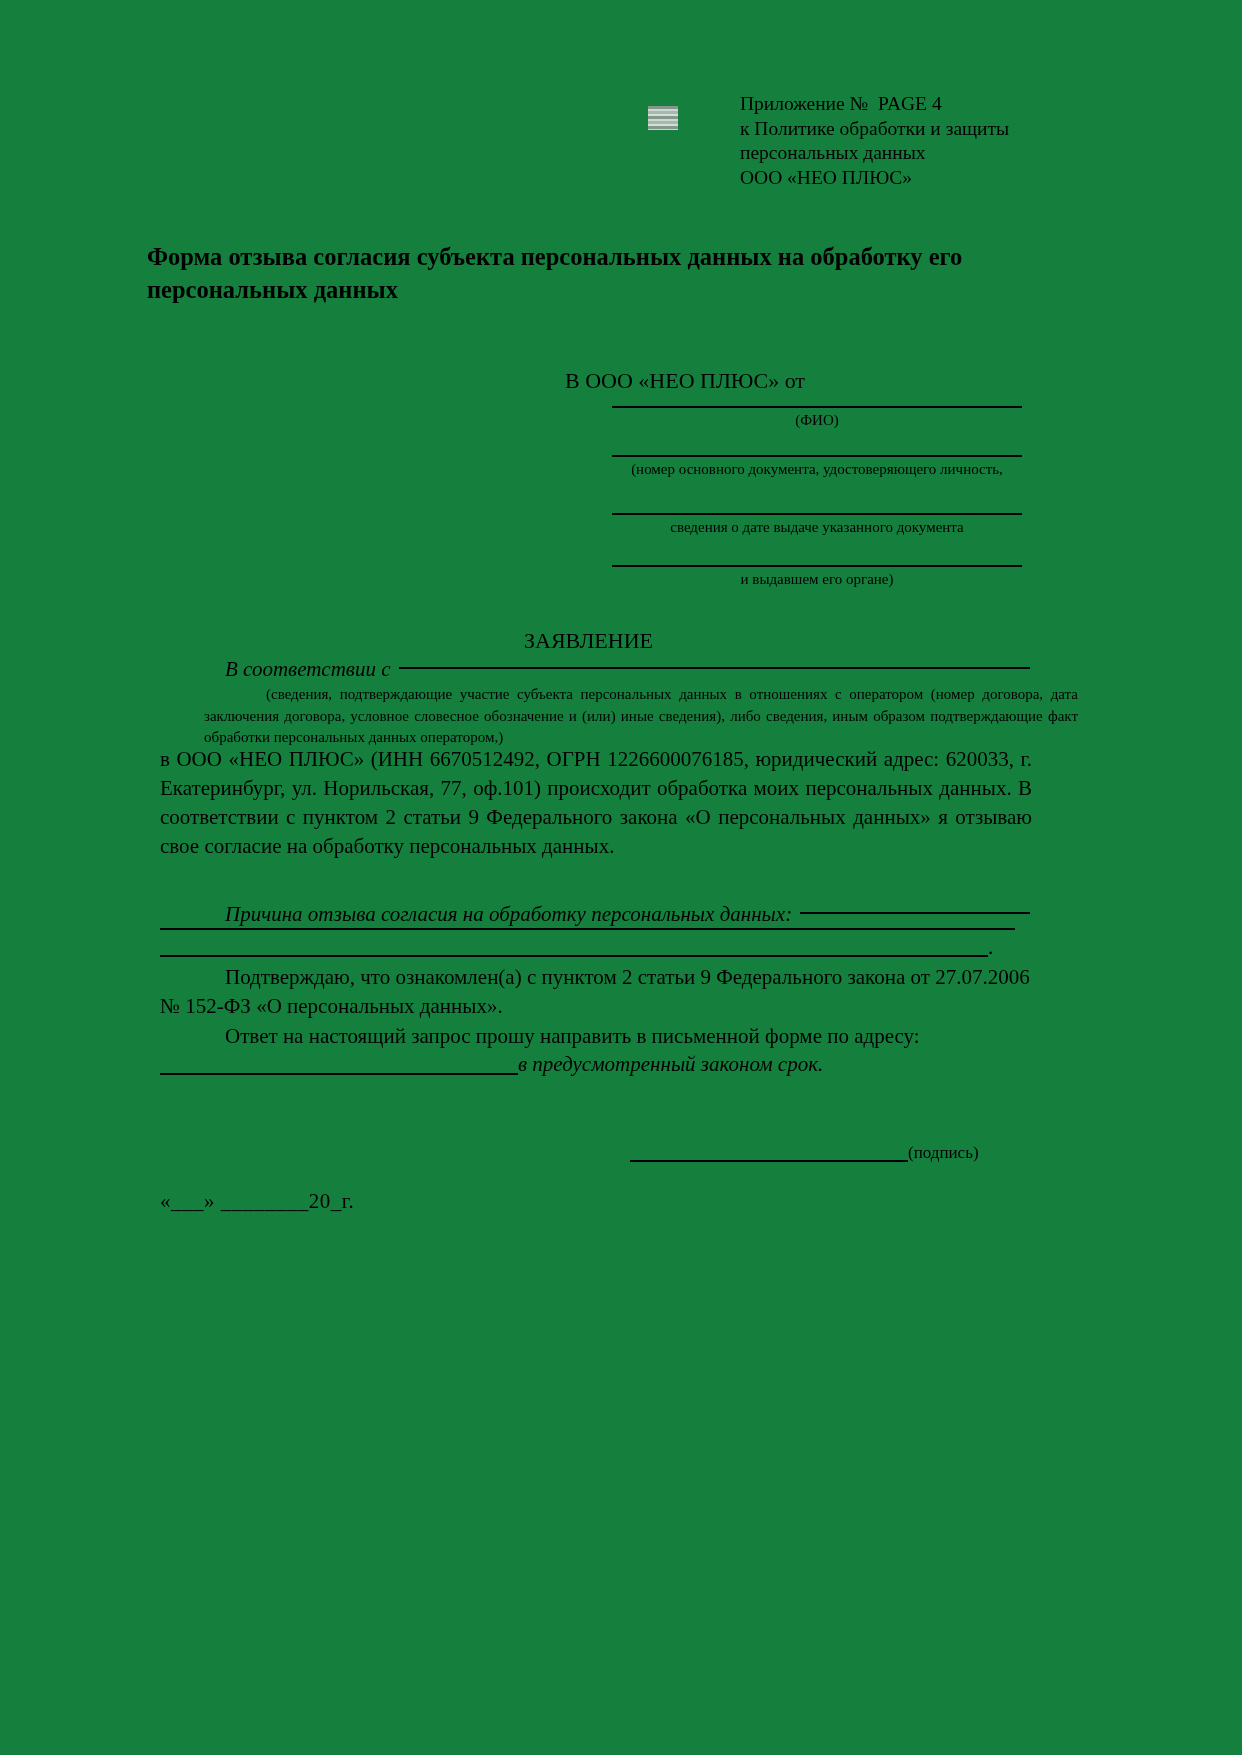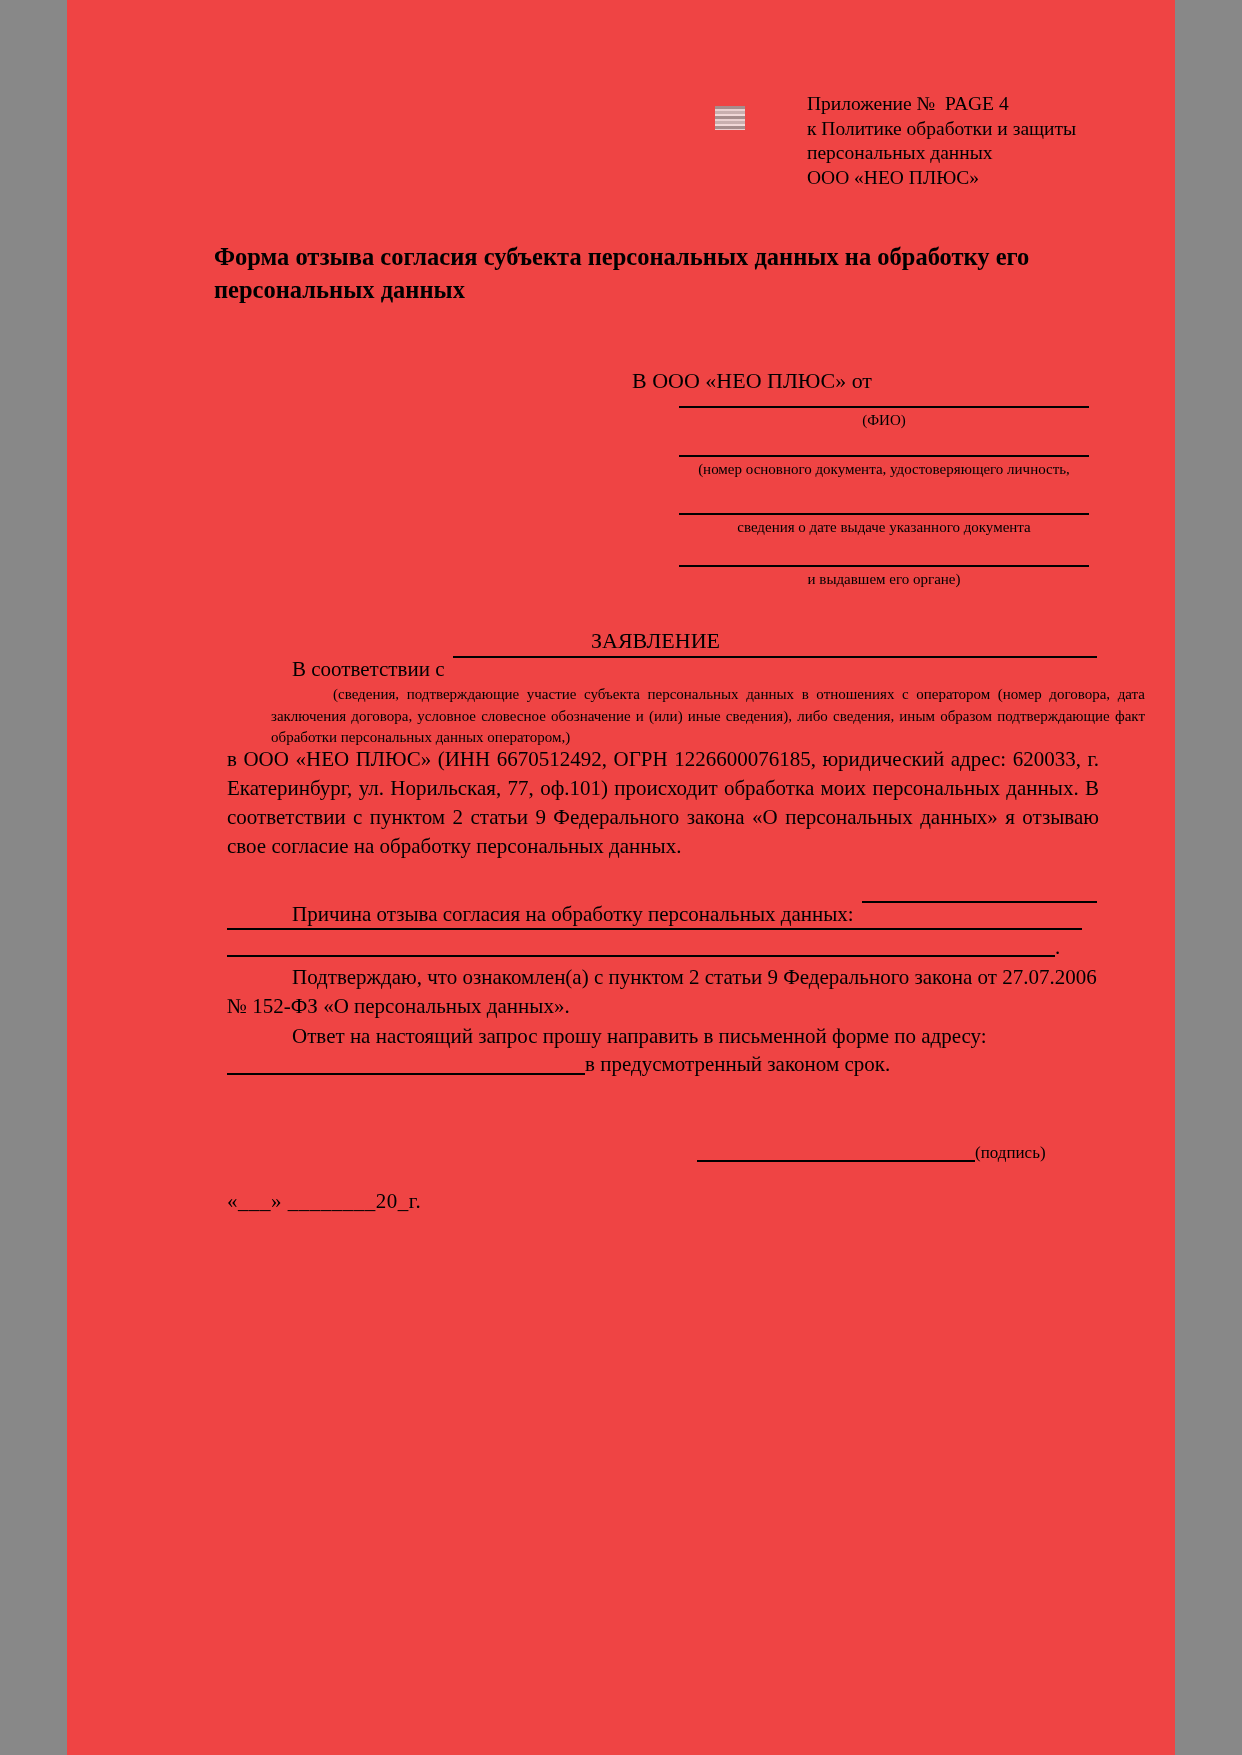--- a/index.html
+++ b/index.html
@@ -1,20 +1,20 @@
 <!DOCTYPE html>
 <html lang="ru"><head>
 <meta charset="utf-8">
 <style>
   html,body{margin:0;padding:0;background:#888;}
   .page{
     position:relative;
-    width:1108px;height:1755px;
+    width:1242px;height:1755px;
     margin:0 auto;
-    background:#ef4444;
+    background:#15803d;
     font-family:"Liberation Serif","DejaVu Serif",serif;
     color:#000;
     overflow:hidden;
   }
   
   .header-note{
     position:absolute; top:92px; left:740px; width:330px;
     font-size:19.5px; line-height:24.5px;
   }
   .hdr-line{white-space:pre-wrap;}
@@ -40,21 +40,21 @@
   .addr-field .rule{border-top:2px solid #000; width:100%; height:0;}
   .addr-field .cap{
     text-align:center; font-size:15px; line-height:19px; margin-top:3px;
   }
   .f1{top:406px;} .f2{top:455px;} .f3{top:513px;} .f4{top:565px;}
   
   .heading{
     position:absolute; top:628px; left:147px; width:883px;
     text-align:center; font-size:22px;
   }
-  .flex-row{display:flex; align-items:flex-start;}
+  .flex-row{display:flex; align-items:center;font-style:italic;}
   .flex-row .lbl{white-space:nowrap;}
   .fill{flex:1; border-bottom:2px solid #000; margin:0 0 3px 8px;}
   .basis-row{
     position:absolute; top:656px; left:225px; width:805px;
     font-size:21px; line-height:26px;
   }
   .footnote{
     position:absolute; top:684px; left:160px; width:874px;
     font-size:15px; line-height:21.5px;
     text-align:justify; text-align-last:left; text-indent:62px;margin-left:44px;
@@ -80,21 +80,21 @@
   .confirm{
     position:absolute; top:963px; left:160px; width:875px;
     font-size:21px; line-height:29px; text-indent:65px;
   }
   .reply-req{
     position:absolute; top:1022px; left:160px; width:875px;
     font-size:21px; line-height:29px; text-indent:65px;
   }
   .reply2{
     position:absolute; top:1050px; left:160px; width:875px;
-    font-size:21px; line-height:29px; display:flex; align-items:flex-end;
+    font-size:21px; line-height:29px; display:flex; align-items:flex-end;font-style:italic;
   }
   .reply2 .ln{width:358px; border-bottom:2px solid #000; margin-bottom:4px;}
   
   .date-line{
     position:absolute; top:1140px; left:160px;
     font-size:21px; line-height:26px; letter-spacing:.5px;margin-top:48px;
   }
   .sig-row{
     position:absolute; top:1140px; left:630px; width:400px;
     font-size:17px; line-height:26px; display:flex; align-items:flex-end;

